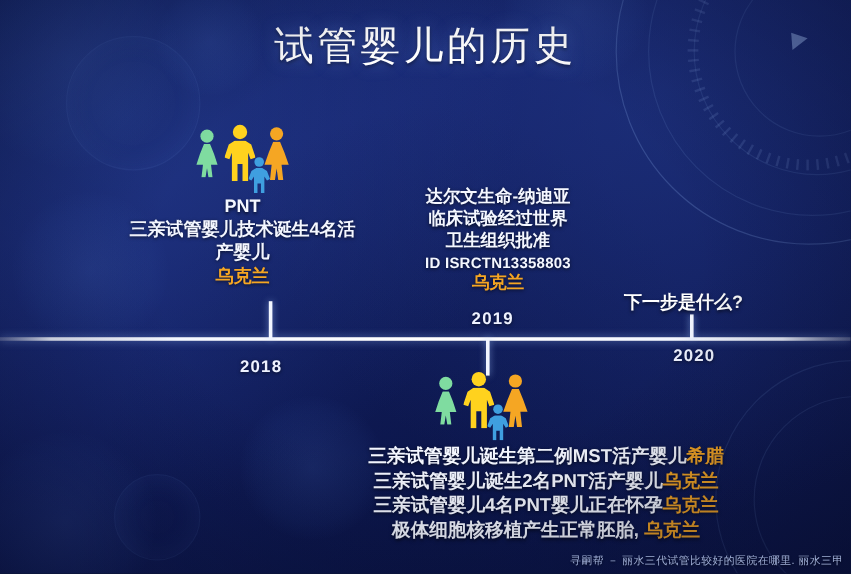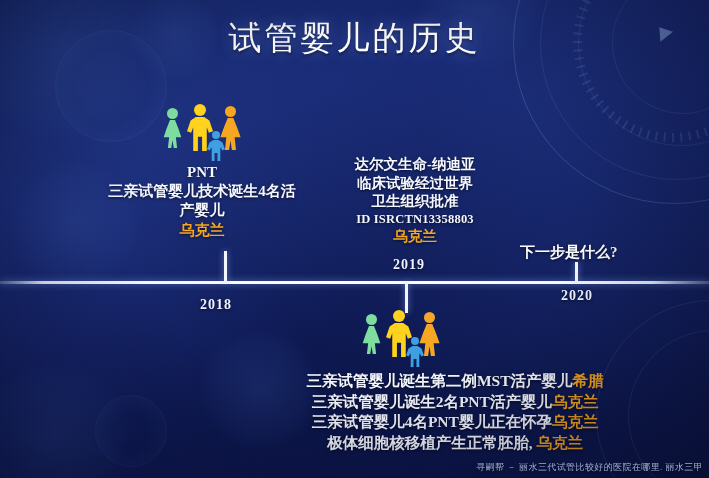--- a/index.html
+++ b/index.html
@@ -10,21 +10,21 @@
   #slide {
     position: relative;
     width: 709px;
     height: 478px;
     overflow: hidden;
     background:
       radial-gradient(circle at 14% 20%, rgba(40,66,150,0.55) 0%, rgba(20,36,100,0) 46%),
       radial-gradient(circle at 78% 16%, rgba(36,60,140,0.45) 0%, rgba(16,30,90,0) 52%),
       radial-gradient(ellipse at 50% 120%, rgba(10,20,70,0.95) 0%, rgba(13,26,86,0) 60%),
       linear-gradient(160deg, #122163 0%, #16246d 28%, #111d5c 60%, #0c1546 100%);
-    font-family: Liberation Serif, serif;
+    font-family: Liberation Sans, sans-serif;
     user-select: none;
   }
 
   
   .bokeh {
     position: absolute;
     border-radius: 50%;
     background: radial-gradient(circle, rgba(80,120,210,0.16) 0%, rgba(60,100,190,0.07) 55%, rgba(40,70,160,0) 72%);
     pointer-events: none;
   }

